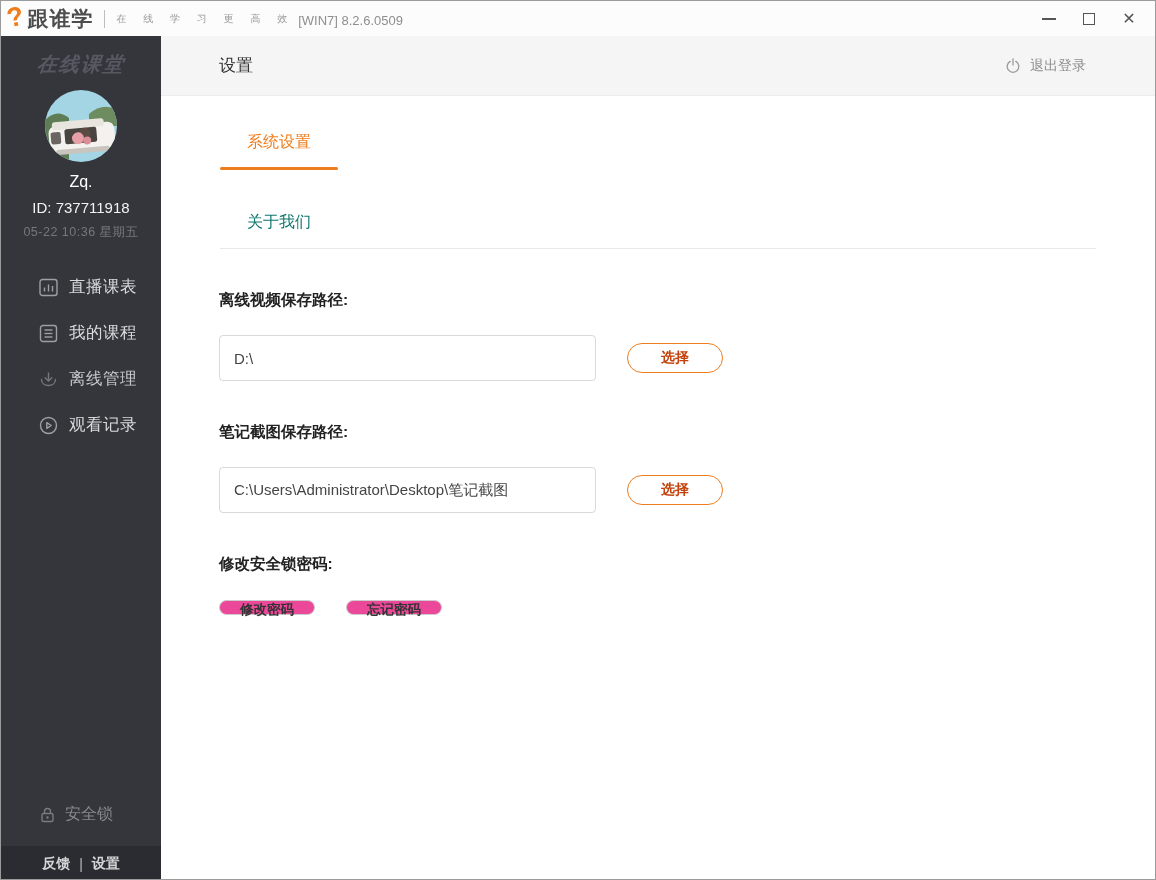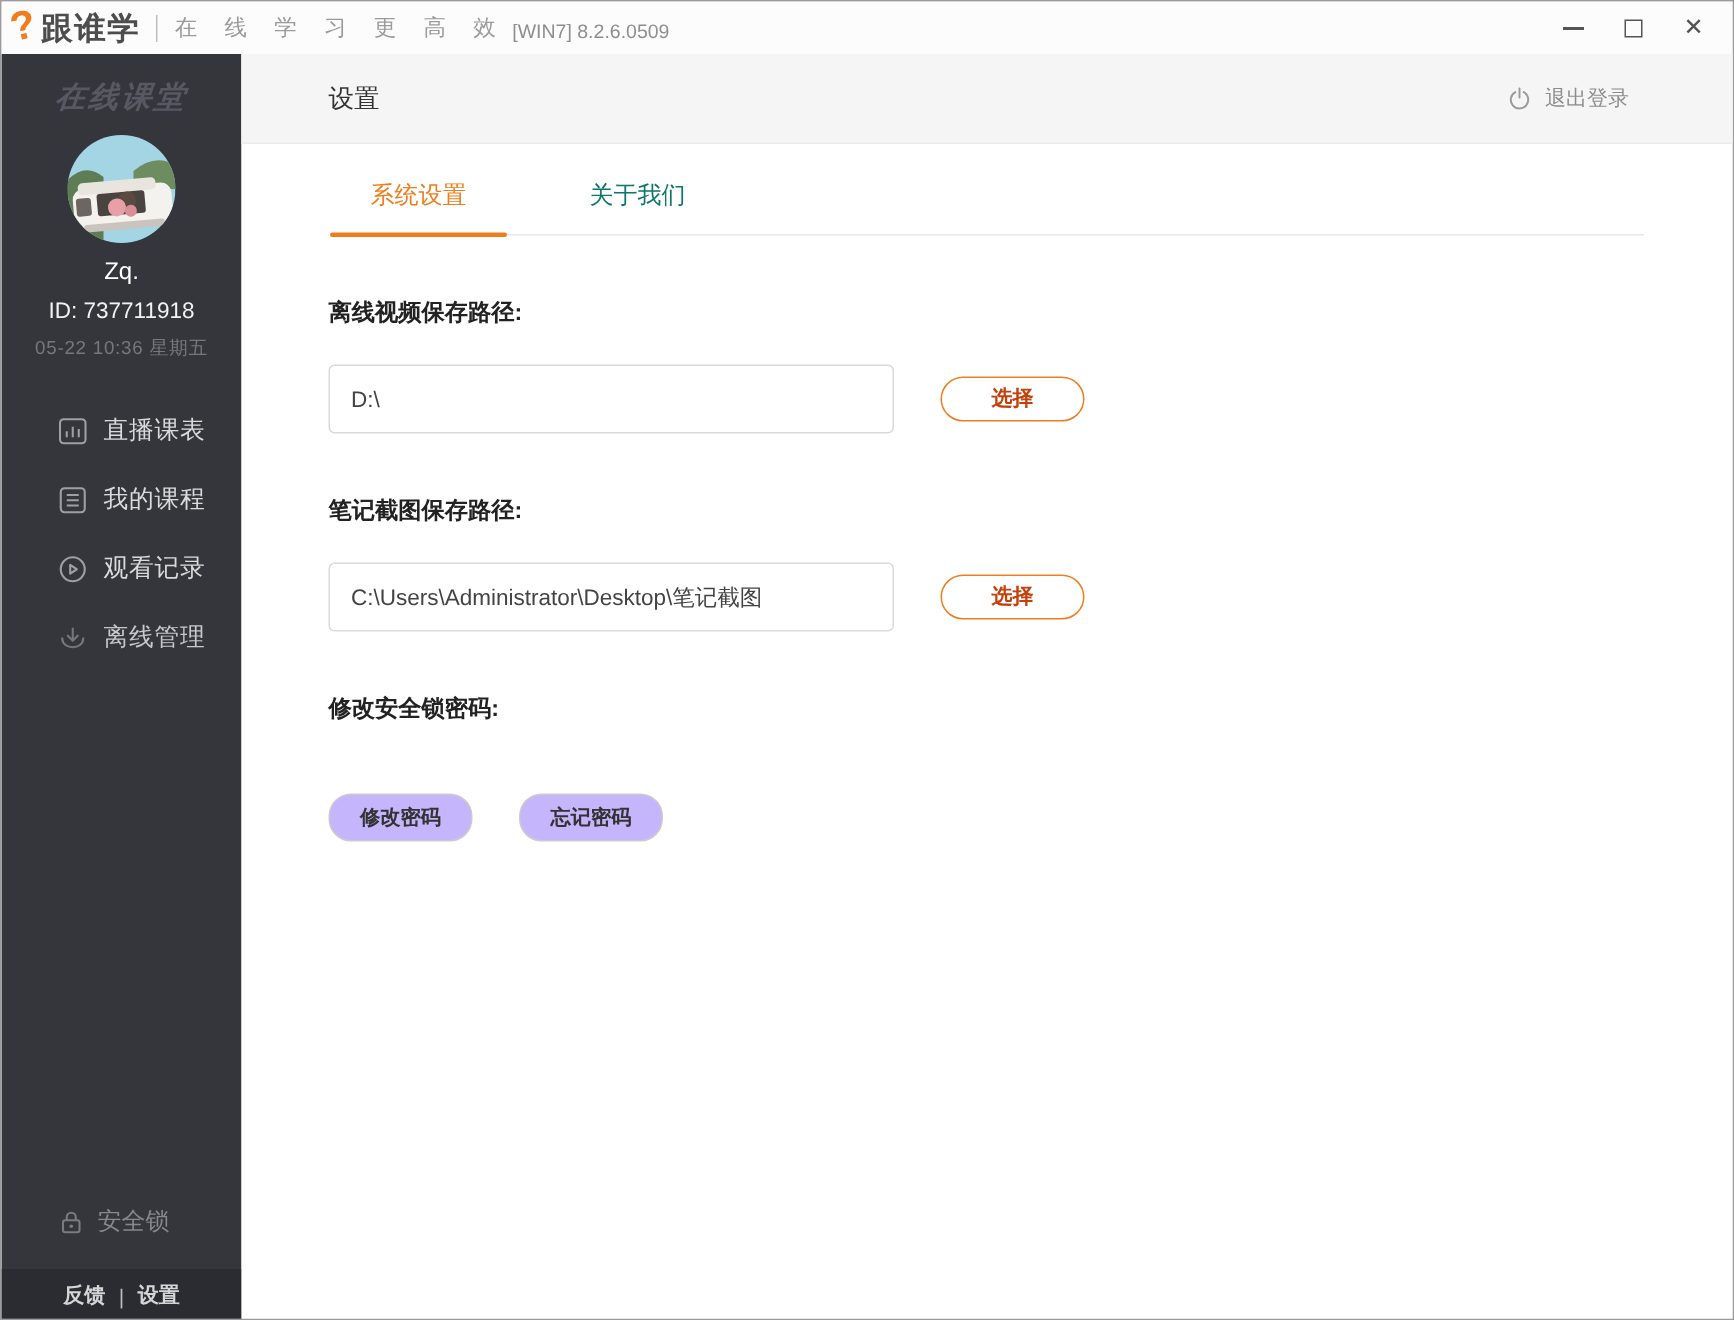--- a/index.html
+++ b/index.html
@@ -14,21 +14,21 @@
   .titlebar {
     position:absolute; top:0; left:0; width:1156px; height:35px;
     background:#fcfcfc; display:flex; align-items:center; padding-left:6px;
   }
   .logo-mark {
     color:#f07c1c; font-size:27px; font-weight:bold;
     transform:rotate(-12deg); display:inline-block; line-height:1; margin-top:-2px;
   }
   .logo-text { font-size:21px; font-weight:bold; color:#4d4d4d; margin-left:4px; letter-spacing:1px; }
   .logo-sep { width:1px; height:18px; background:#bdbdbd; margin:0 12px 0 10px; }
-  .tagline { font-size:15px; color:#9b9b9b; letter-spacing:7px; white-space:nowrap; }
+  .tagline { font-size:10px; color:#9b9b9b; letter-spacing:7px; white-space:nowrap; }
   .version { font-size:13px; color:#8f8f8f; margin-left:4px; margin-top:3px; white-space:nowrap; }
   .win-controls { position:absolute; right:8px; top:0; height:35px; display:flex; align-items:center; }
   .win-btn { width:40px; height:35px; display:flex; align-items:center; justify-content:center; cursor:default; color:#555; }
   .icon-min { width:14px; height:0; border-top:2px solid #555; display:inline-block; }
   .icon-max { width:12px; height:12px; border:1.5px solid #555; display:inline-block; }
   .icon-close { font-size:16px; color:#555; line-height:1; }
 
   
   .sidebar {
     position:absolute; top:35px; left:0; width:160px; height:845px;
@@ -73,22 +73,23 @@
   .main { position:absolute; top:35px; left:160px; width:995px; height:845px; background:#fff; }
   .main-header {
     height:60px; background:#f5f5f6; border-bottom:1px solid #ececec;
     display:flex; align-items:center; padding:0 70px 0 58px;
   }
   .page-title { font-size:17px; color:#333; }
   .logout { margin-left:auto; display:flex; align-items:center; color:#8c8c8c; font-size:14px; cursor:pointer; }
   .logout .mi { width:16px; height:16px; margin-right:9px; color:#9a9a9a; }
 
   .tabs {
-    margin:24px 60px 0 59px; display:flex; gap:28px;
+    margin:36px 60px 0 59px; display:flex; gap:44px;
     border-bottom:1px solid #e8e8e8;
+    flex-direction:column;
   }
   .tab {
     width:118px; text-align:center; font-size:16px; color:#0f766e;
     padding-bottom:15px; position:relative; cursor:pointer;
   }
   .tab.active { color:#ee7d1d; }
   .tab.active::after {
     content:""; position:absolute; left:0; right:0; bottom:-2px; height:3px;
     background:#ee7d1d; border-radius:2px;
   }
@@ -101,24 +102,23 @@
     padding:0 14px; font-size:15px; color:#444; outline:none; background:#fff;
     font-family:"Liberation Sans", sans-serif;
   }
   .choose-btn {
     width:96px; height:30px; margin-left:31px; border:1px solid #ee7d1d; border-radius:15px;
     background:#fff; color:#c2410c; font-size:14px; font-weight:bold; cursor:pointer;
     font-family:"Liberation Sans", sans-serif;
   }
   .pw-row { display:flex; gap:31px; margin-top:25px; }
   .pw-btn {
-    min-width:96px; height:32px; padding:0 18px; border:1px solid #cccccc; border-radius:15px;
-    background:#c4b5fd; color:#333; font-size:13.5px; font-weight:bold; cursor:pointer;
-    font-family:"Liberation Sans", sans-serif;
-    margin-top:21px;
+    min-width:96px; height:15px; padding:0 18px; border:1px solid #cccccc; border-radius:15px;
+    background:#ec4899; color:#333; font-size:13.5px; font-weight:bold; cursor:pointer;
+    font-family:"Liberation Sans", sans-serif;
   }
 </style>
 </head>
 <body>
 
 <div class="app">
 
   <div class="titlebar">
     <span class="logo-mark">?</span>
     <span class="logo-text">跟谁学</span>
@@ -173,34 +173,34 @@
       </div>
       <div class="menu-item">
         <svg class="mi" viewBox="0 0 19 19" fill="none" stroke="currentColor" stroke-width="1.4">
           <rect x="1.5" y="1.5" width="16" height="16" rx="2.5"></rect>
           <line x1="5.5" y1="6" x2="13.5" y2="6"></line>
           <line x1="5.5" y1="9.5" x2="13.5" y2="9.5"></line>
           <line x1="5.5" y1="13" x2="13.5" y2="13"></line>
         </svg>
         <span>我的课程</span>
       </div>
-      <div class="menu-item">
-        <svg class="mi" viewBox="0 0 19 19" fill="none" stroke="currentColor" stroke-width="1.4">
-          <circle cx="9.5" cy="9.5" r="8"></circle>
-          <path d="M7.8,6.6 L12.2,9.5 L7.8,12.4 Z" stroke-linejoin="round"></path>
-        </svg>
-        <span>观看记录</span>
-      </div>
       <div class="menu-item dim">
         <svg class="mi" viewBox="0 0 19 19" fill="none" stroke="currentColor" stroke-width="1.4">
           <line x1="9.5" y1="2.5" x2="9.5" y2="10.5"></line>
           <path d="M6.2,7.8 L9.5,11.1 L12.8,7.8" stroke-linejoin="round" stroke-linecap="round"></path>
           <path d="M2.5,9.5 C2.5,17.5 16.5,17.5 16.5,9.5" stroke-linecap="round"></path>
         </svg>
         <span>离线管理</span>
+      </div>
+      <div class="menu-item">
+        <svg class="mi" viewBox="0 0 19 19" fill="none" stroke="currentColor" stroke-width="1.4">
+          <circle cx="9.5" cy="9.5" r="8"></circle>
+          <path d="M7.8,6.6 L12.2,9.5 L7.8,12.4 Z" stroke-linejoin="round"></path>
+        </svg>
+        <span>观看记录</span>
       </div>
     </div>
 
     <div class="lock-row">
       <svg class="mi" viewBox="0 0 17 17" fill="none" stroke="currentColor" stroke-width="1.4">
         <rect x="3" y="7.5" width="11" height="8" rx="1.5"></rect>
         <path d="M5.5,7.5 V5.5 a3,3 0 0 1 6,0 V7.5"></path>
         <circle cx="8.5" cy="11.5" r="1.2" fill="currentColor" stroke="none"></circle>
       </svg>
       <span>安全锁</span>

